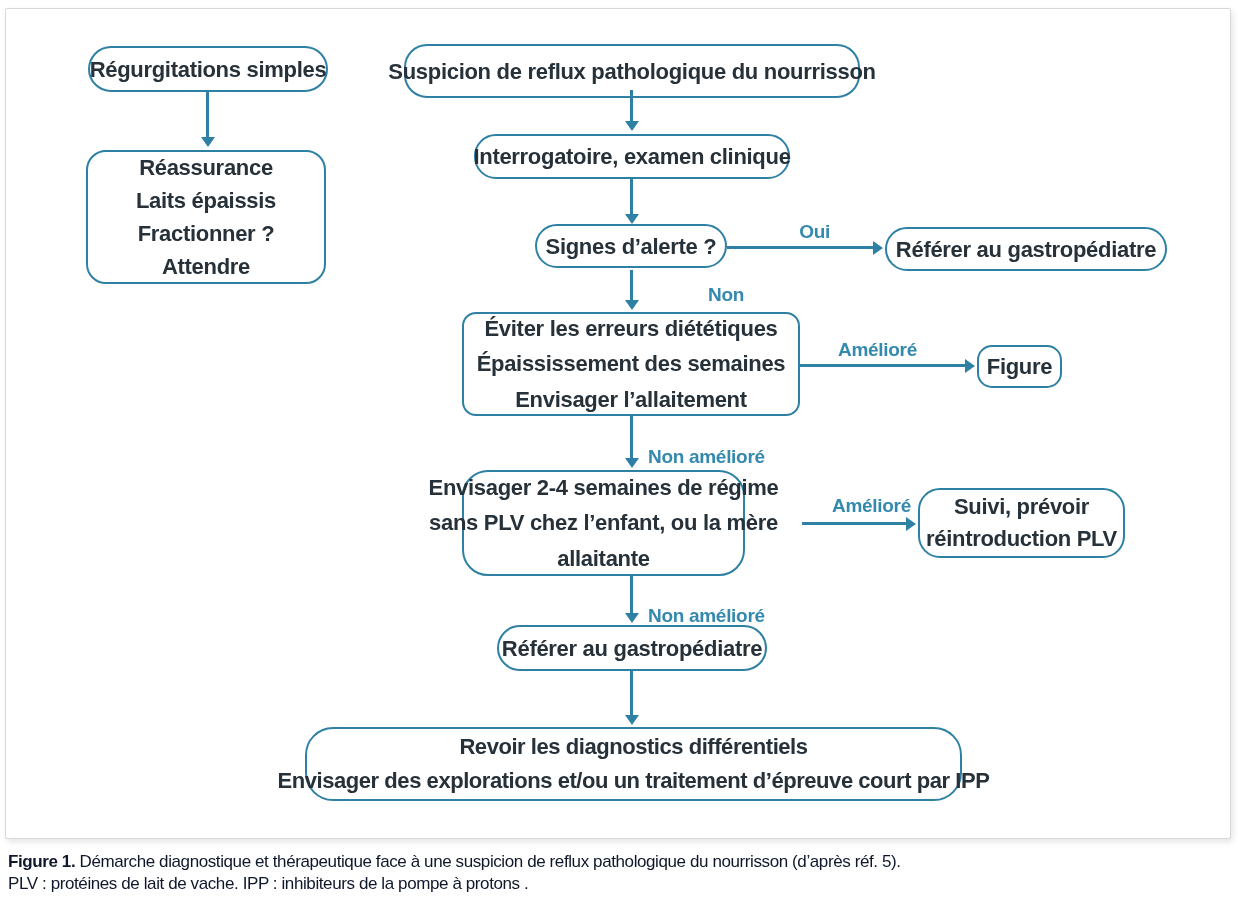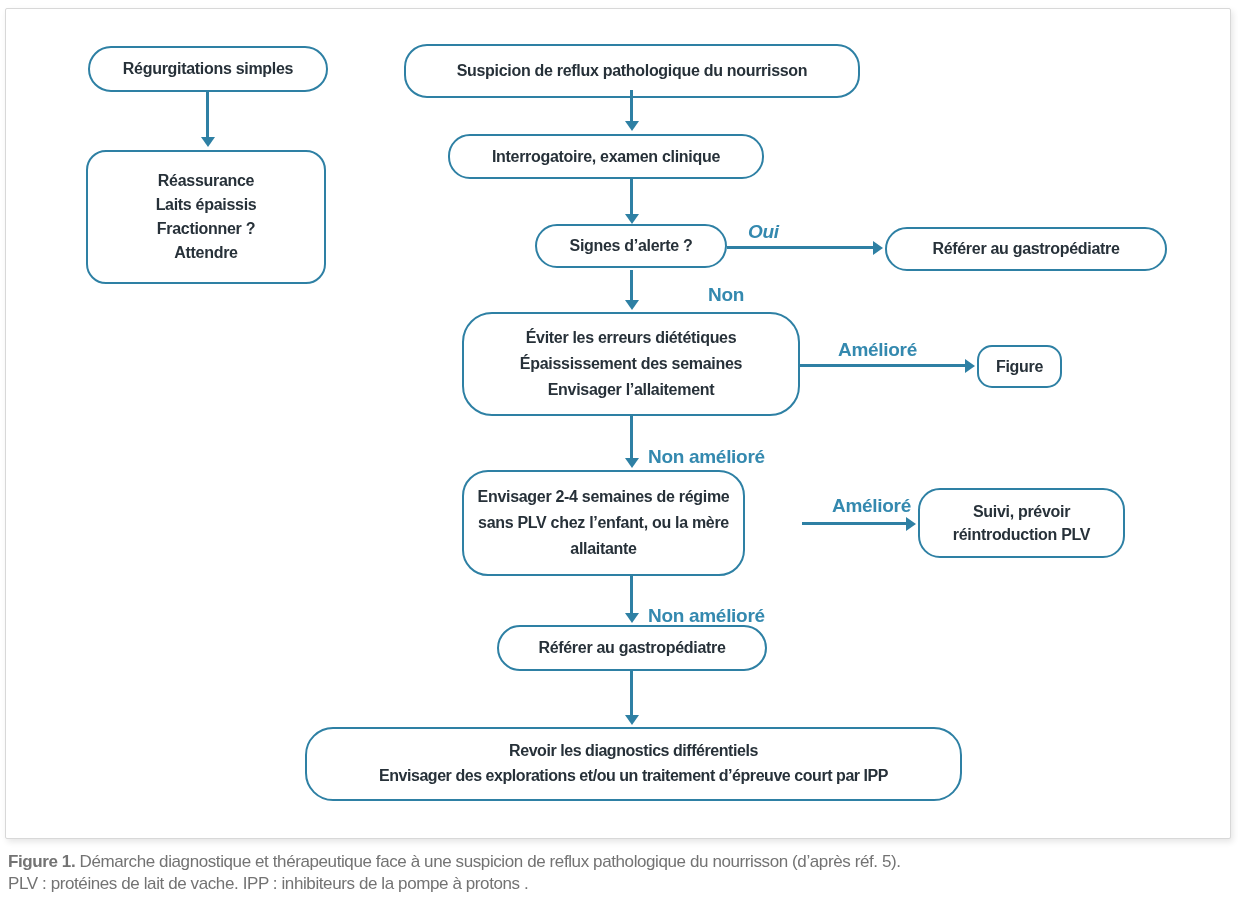--- a/index.html
+++ b/index.html
@@ -14,31 +14,31 @@
     font-family:"Liberation Sans","DejaVu Sans",sans-serif;
   }
   .frame{
     position:absolute;left:5px;top:8px;width:1224px;height:829px;
     border:1px solid var(--frame);border-radius:2px;background:#ffffff;
     box-shadow:2px 3px 6px rgba(0,0,0,0.10);
   }
   .node{
     position:absolute;display:flex;flex-direction:column;align-items:center;justify-content:center;
     border:2.5px solid var(--accent);background:#ffffff;color:var(--ink);
-    font-weight:bold;font-size:16px;letter-spacing:-0.3px;text-align:center;line-height:1.5;
+    font-weight:bold;font-size:22px;letter-spacing:-0.3px;text-align:center;line-height:1.5;
     box-sizing:border-box;white-space:nowrap;
   }
   
   #n-regurgitations{left:88px;top:46px;width:240px;height:46px;border-radius:23px;}
   #n-reassurance{left:86px;top:150px;width:240px;height:134px;border-radius:20px;}
   #n-suspicion{left:404px;top:44px;width:456px;height:54px;border-radius:23px;}
-  #n-interrogatoire{left:448px;top:134px;width:316px;height:45px;border-radius:22px;}
+  #n-interrogatoire{left:474px;top:134px;width:316px;height:45px;border-radius:22px;}
   #n-signes{left:535px;top:224px;width:192px;height:44px;border-radius:22px;}
   #n-referer1{left:885px;top:227px;width:282px;height:44px;border-radius:22px;}
-  #n-eviter{left:462px;top:312px;width:338px;height:104px;border-radius:30px;line-height:1.62;}
+  #n-eviter{left:462px;top:312px;width:338px;height:104px;border-radius:14px;line-height:1.62;}
   #n-suivi1{left:977px;top:345px;width:85px;height:43px;border-radius:15px;}
   #n-envisager{left:462px;top:470px;width:283px;height:106px;border-radius:26px;line-height:1.62;}
   #n-suivi2{left:918px;top:488px;width:207px;height:70px;border-radius:22px;line-height:1.45;}
   #n-referer2{left:497px;top:625px;width:270px;height:46px;border-radius:23px;}
   #n-revoir{left:305px;top:727px;width:657px;height:74px;border-radius:28px;letter-spacing:-0.45px;line-height:1.55;}
   
   .arrow-v{position:absolute;width:3px;background:var(--accent);}
   .arrow-v::after{content:"";position:absolute;bottom:-9px;left:50%;transform:translateX(-50%);
     border-left:7px solid transparent;border-right:7px solid transparent;border-top:10px solid var(--accent);}
   .arrow-h{position:absolute;height:3px;background:var(--accent);}
@@ -49,28 +49,28 @@
   #a-interro-signes{left:630px;top:179px;height:36px;}
   #a-signes-eviter{left:630px;top:270px;height:31px;}
   #a-eviter-envisager{left:630px;top:416px;height:43px;}
   #a-envisager-referer{left:630px;top:576px;height:38px;}
   #a-referer-revoir{left:630px;top:671px;height:45px;}
   #a-signes-referer1{left:727px;top:246px;width:147px;}
   #a-eviter-suivi{left:800px;top:364px;width:166px;}
   #a-envisager-suivi2{left:802px;top:522px;width:105px;}
   
   .edge-label{position:absolute;color:var(--label);font-weight:bold;font-size:19px;letter-spacing:-0.3px;white-space:nowrap;}
-  #l-oui{left:748px;top:221px;width:60px;text-align:left;font-style:italic;}
+  #l-oui{left:770px;top:221px;width:60px;text-align:right;}
   #l-non{left:708px;top:284px;}
   #l-ameliore1{left:838px;top:339px;}
   #l-non-ameliore1{left:648px;top:446px;}
   #l-ameliore2{left:832px;top:495px;}
   #l-non-ameliore2{left:648px;top:605px;}
   
-  .caption{position:absolute;left:8px;top:851px;width:1100px;color:#737373;
+  .caption{position:absolute;left:8px;top:851px;width:1100px;color:#0f172a;
     font-size:17px;letter-spacing:-0.4px;line-height:1.3;}
   .caption .fig-label{font-weight:bold;}
 </style>
 </head>
 <body>
 
 <div class="canvas">
   <div class="frame"></div>
 
   <div class="node" id="n-regurgitations">

